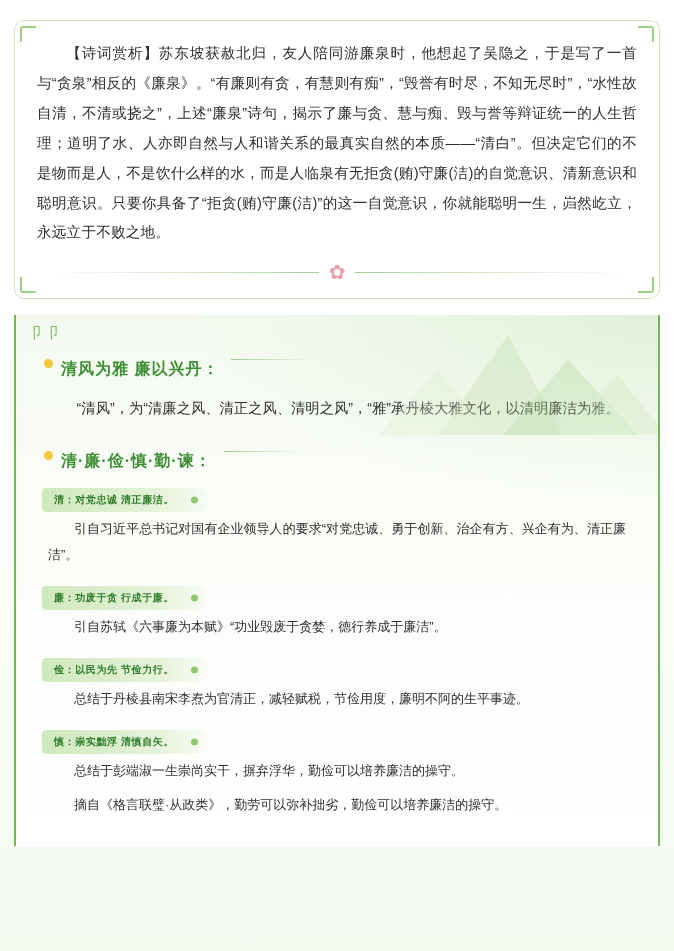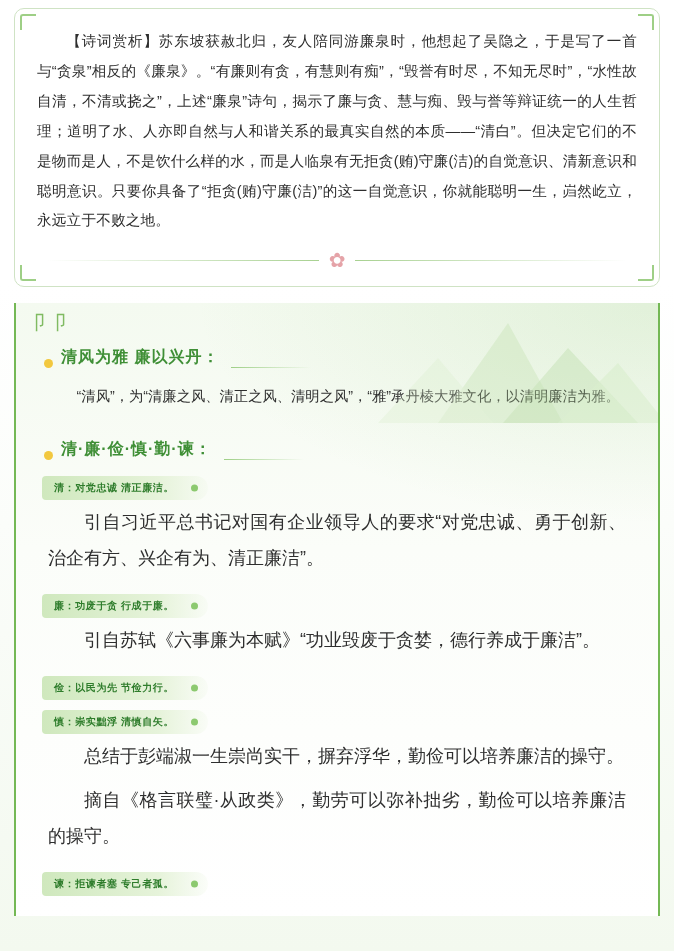--- a/index.html
+++ b/index.html
@@ -23,20 +23,21 @@
   }
 
   
   .card {
     position: relative;
     border: 1px solid #cfe3c4;
     border-radius: 10px;
     background: #ffffff;
     padding: 18px 22px 10px 22px;
     box-sizing: border-box;
+    margin-top: 12px;
   }
   .card .corner {
     position: absolute;
     width: 14px;
     height: 14px;
     border: 2px solid #9ecf86;
   }
   .card .corner.tl { top: 5px; left: 5px; border-right: none; border-bottom: none; border-radius: 3px 0 0 0;}
   .card .corner.tr { top: 5px; right: 5px; border-left: none; border-bottom: none; border-radius: 0 3px 0 0;}
   .card .corner.bl { bottom: 5px; left: 5px; border-right: none; border-top: none; border-radius: 0 0 0 3px;}
@@ -82,38 +83,38 @@
     overflow: hidden;
     background:
       radial-gradient(120% 60% at 100% 0%, rgba(133,195,106,0.17) 0%, rgba(133,195,106,0.0) 60%),
       linear-gradient(180deg, #f4faf0 0%, #fbfdf9 40%, #ffffff 100%);
   }
   .section .mark {
     position: absolute;
     left: 10px;
     top: 10px;
     color: #7ab85b;
-    font-size: 19px;
+    font-size: 15px;
     letter-spacing: 2px;
     line-height: 1;
     opacity: 0.95;
   }
   .mountains {
     position: absolute;
     right: 0;
     top: 0;
     width: 340px;
     height: 120px;
     pointer-events: none;
     opacity: 0.55;
   }
 
   .heading {
     display: flex;
-    align-items: flex-end;
+    align-items: flex-start;
     gap: 8px;
     margin: 28px 0 6px 18px;
   }
   .heading .dot {
     width: 9px;
     height: 9px;
     border-radius: 50%;
     background: #f2c83f;
     flex: 0 0 auto;
   }
@@ -157,21 +158,21 @@
     position: absolute;
     right: 10px;
     top: 50%;
     transform: translateY(-50%);
     width: 7px;
     height: 7px;
     border-radius: 50%;
     background: #8cc96f;
   }
   .item-para {
-    font-size: 18px;
+    font-size: 13px;
     line-height: 2.0;
     color: #2e2e2e;
     text-align: justify;
     text-indent: 2em;
     margin: 4px 22px 8px 22px;
   }
 </style>
 </head>
 <body>
 
@@ -219,27 +220,25 @@
       <div>
         <div class="pill">清：对党忠诚  清正廉洁。<span class="tail"></span></div>
         <div class="item-para">引自习近平总书记对国有企业领导人的要求“对党忠诚、勇于创新、治企有方、兴企有为、清正廉洁”。</div>
       </div>
       <div>
         <div class="pill">廉：功废于贪  行成于廉。<span class="tail"></span></div>
         <div class="item-para">引自苏轼《六事廉为本赋》“功业毁废于贪婪，德行养成于廉洁”。</div>
       </div>
       <div>
         <div class="pill">俭：以民为先  节俭力行。<span class="tail"></span></div>
+        <div class="item-para">总结于丹棱县南宋李焘为官清正，减轻赋税，节俭用度，廉明不阿的生平事迹。</div>
       </div>
       <div>
         <div class="pill">慎：崇实黜浮  清慎自矢。<span class="tail"></span></div>
         <div class="item-para">总结于彭端淑一生崇尚实干，摒弃浮华，勤俭可以培养廉洁的操守。</div>
       </div>
       <div>
         <div class="item-para">摘自《格言联璧·从政类》，勤劳可以弥补拙劣，勤俭可以培养廉洁的操守。</div>
       </div>
-      <div>
-        <div class="pill">谏：拒谏者塞  专己者孤。<span class="tail"></span></div>
-      </div>
     </div>
   </div>
 
 </div>
 
 </body></html>

